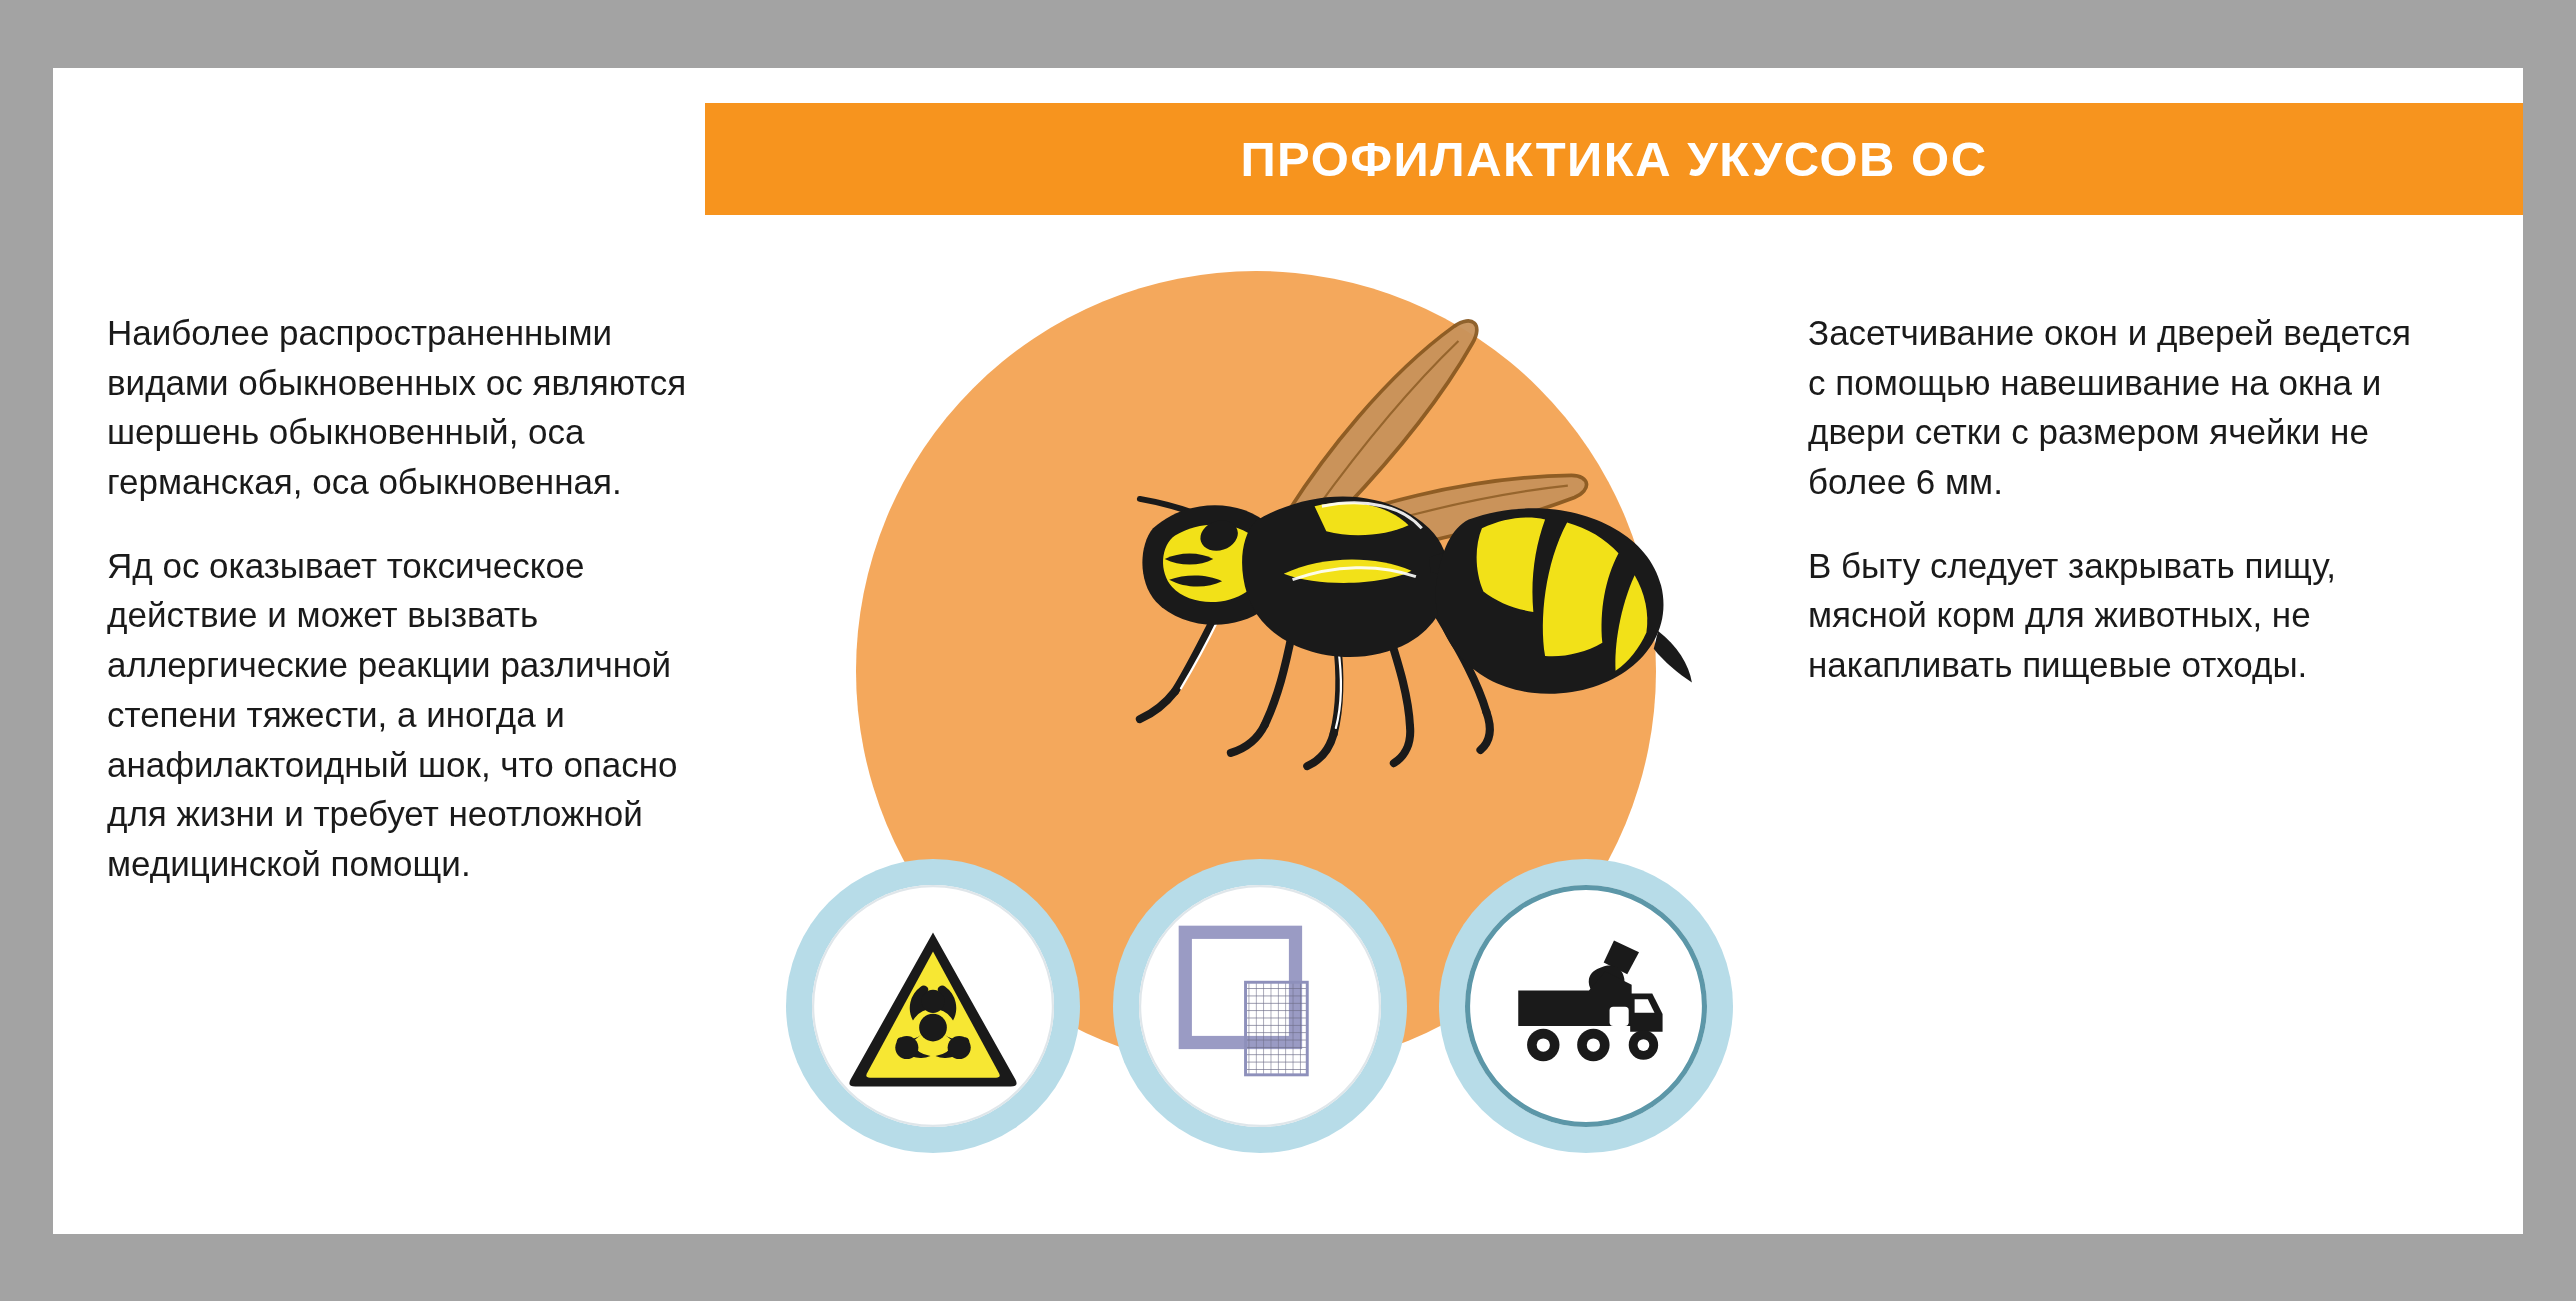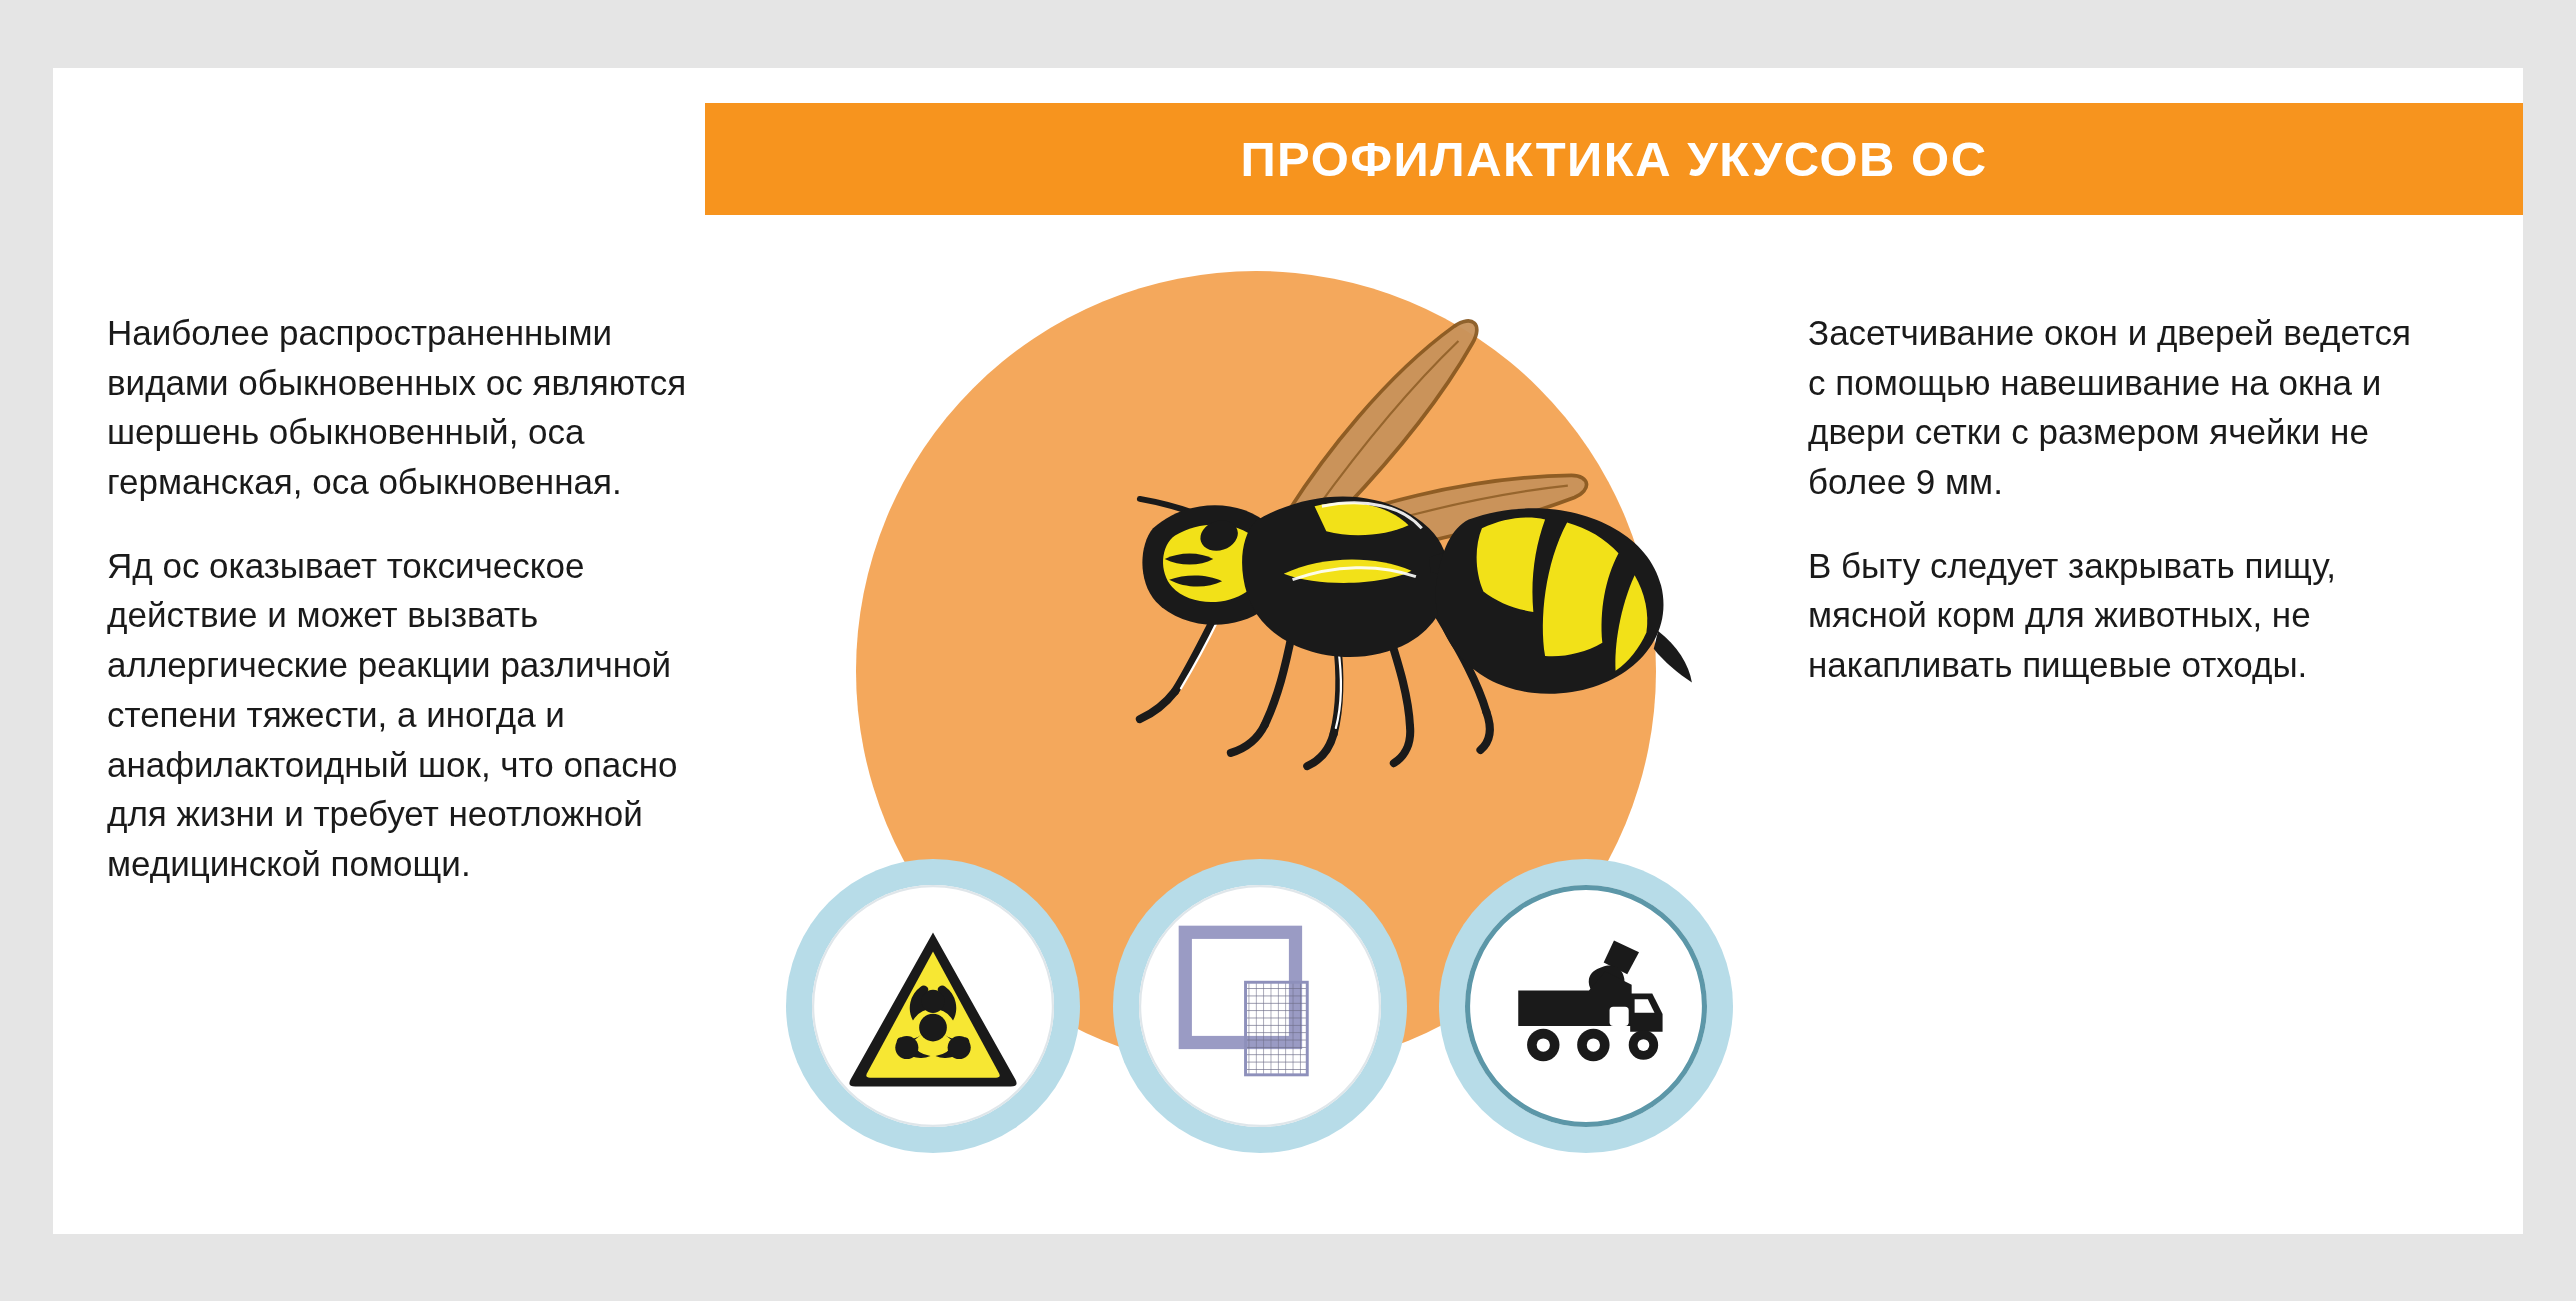--- a/index.html
+++ b/index.html
@@ -11,21 +11,21 @@
     width: 2576px;
     height: 1301px;
     font-family: "Liberation Sans", sans-serif;
     overflow: hidden;
   }
 
   .poster {
     position: relative;
     width: 2576px;
     height: 1301px;
-    background: #e5e5e5;
+    background: #a3a3a3;
     box-sizing: border-box;
   }
 
   
   .card {
     position: absolute;
     left: 53px;
     top: 68px;
     width: 2470px;
     height: 1166px;
@@ -139,21 +139,21 @@
   <div class="header-band">
     <div class="header-title">ПРОФИЛАКТИКА УКУСОВ ОС</div>
   </div>
 
   <div class="col col-left">
     <p>Наиболее распространенными видами обыкновенных ос являются шершень обыкновенный, оса германская, оса обыкновенная.</p>
     <p>Яд ос оказывает токсическое действие и может вызвать аллергические реакции различной степени тяжести, а иногда и анафилактоидный шок, что опасно для жизни и требует неотложной медицинской помощи.</p>
   </div>
 
   <div class="col col-right">
-    <p>Засетчивание окон и дверей ведется с помощью навешивание на окна и двери сетки с размером ячейки не более 9 мм.</p>
+    <p>Засетчивание окон и дверей ведется с помощью навешивание на окна и двери сетки с размером ячейки не более 6 мм.</p>
     <p>В быту следует закрывать пищу, мясной корм для животных, не накапливать пищевые отходы.</p>
   </div>
 
   <div class="art-zone">
     <div class="sun-circle"></div>
 
     <svg class="wasp" viewBox="0 0 1230 820">
 
       <g stroke="#8a5a22" stroke-width="5" fill="#C8925A" opacity="0.95">
         <path d="M640 330 C700 230 790 120 880 55 C905 38 920 52 905 78 C850 175 760 275 690 345 Z"></path>

